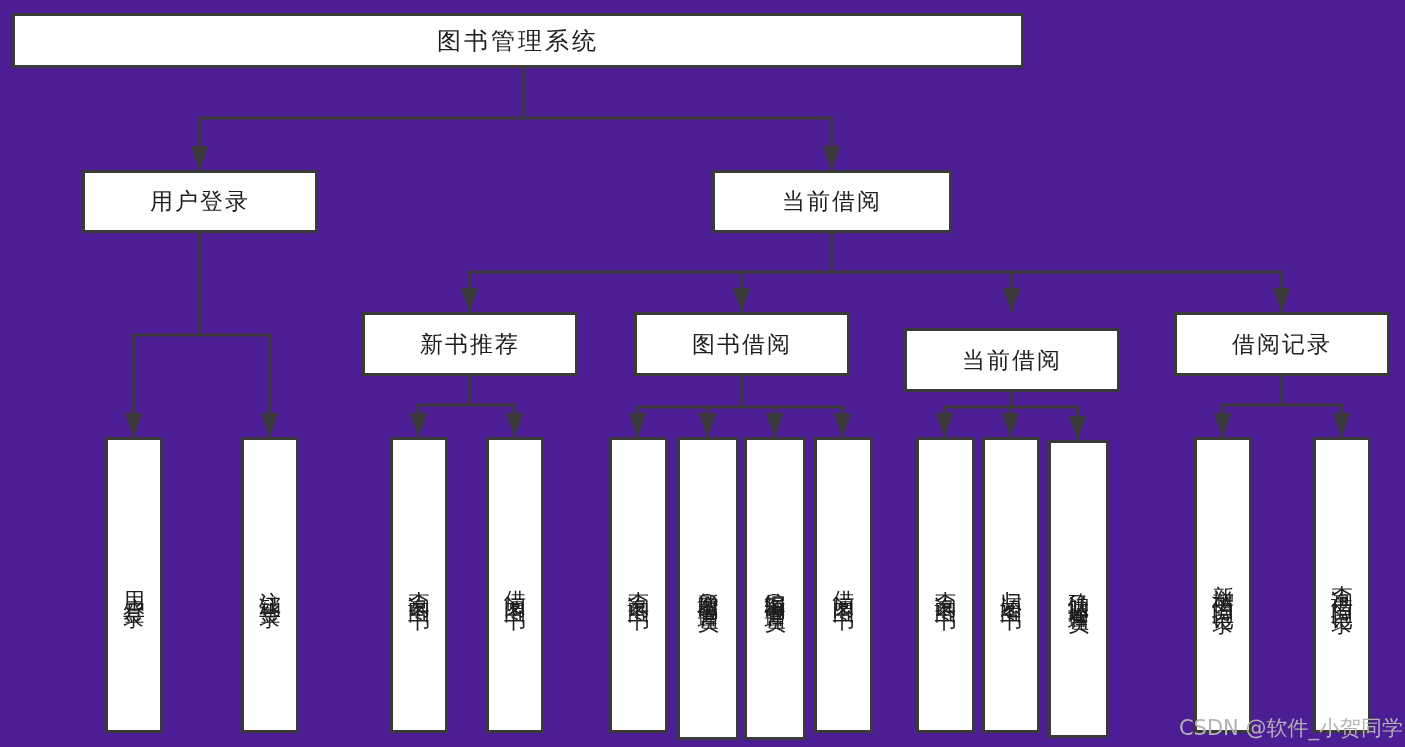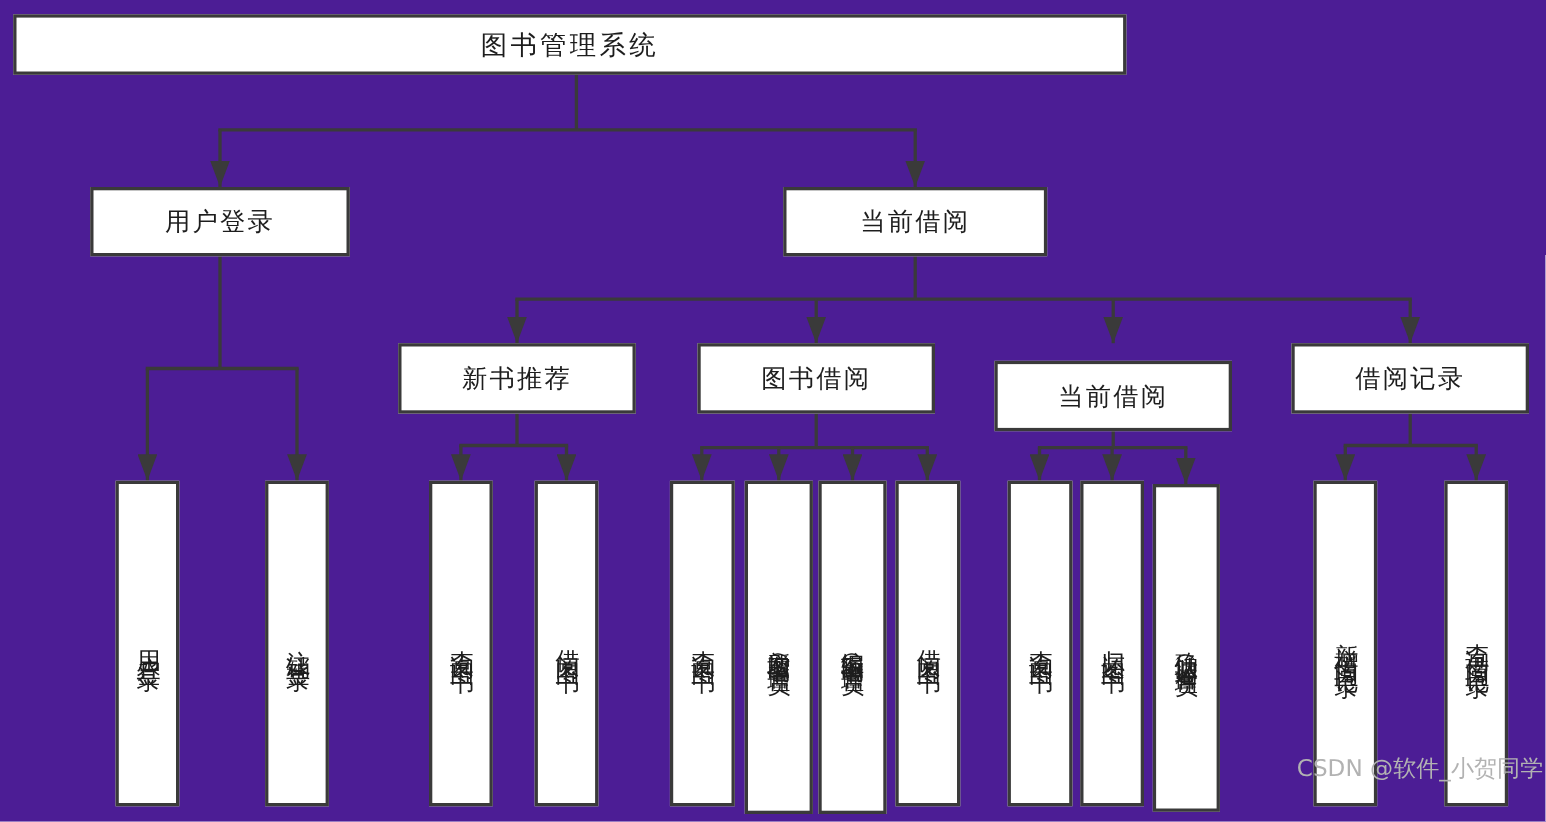--- a/index.html
+++ b/index.html
@@ -59,21 +59,21 @@
   #l-bor-borrow    { left: 814px;  width: 59px; }
   #l-cur-query     { left: 916px;  width: 59px; }
   #l-cur-return    { left: 982px;  width: 58px; }
   #l-cur-confirm   { left: 1048px; top: 440px; width: 61px; height: 298px; }
   #l-rec2-add      { left: 1194px; width: 58px; }
   #l-rec2-query    { left: 1313px; width: 58px; }
 
   .watermark {
     position: absolute;
     left: 1178px;
-    top: 684px;
+    top: 714px;
     width: 225px;
     font-size: 21px;
     color: #b2b2b2;
     text-align: right;
     white-space: nowrap;
     z-index: 3;
   }
 </style>
 </head>
 <body>

